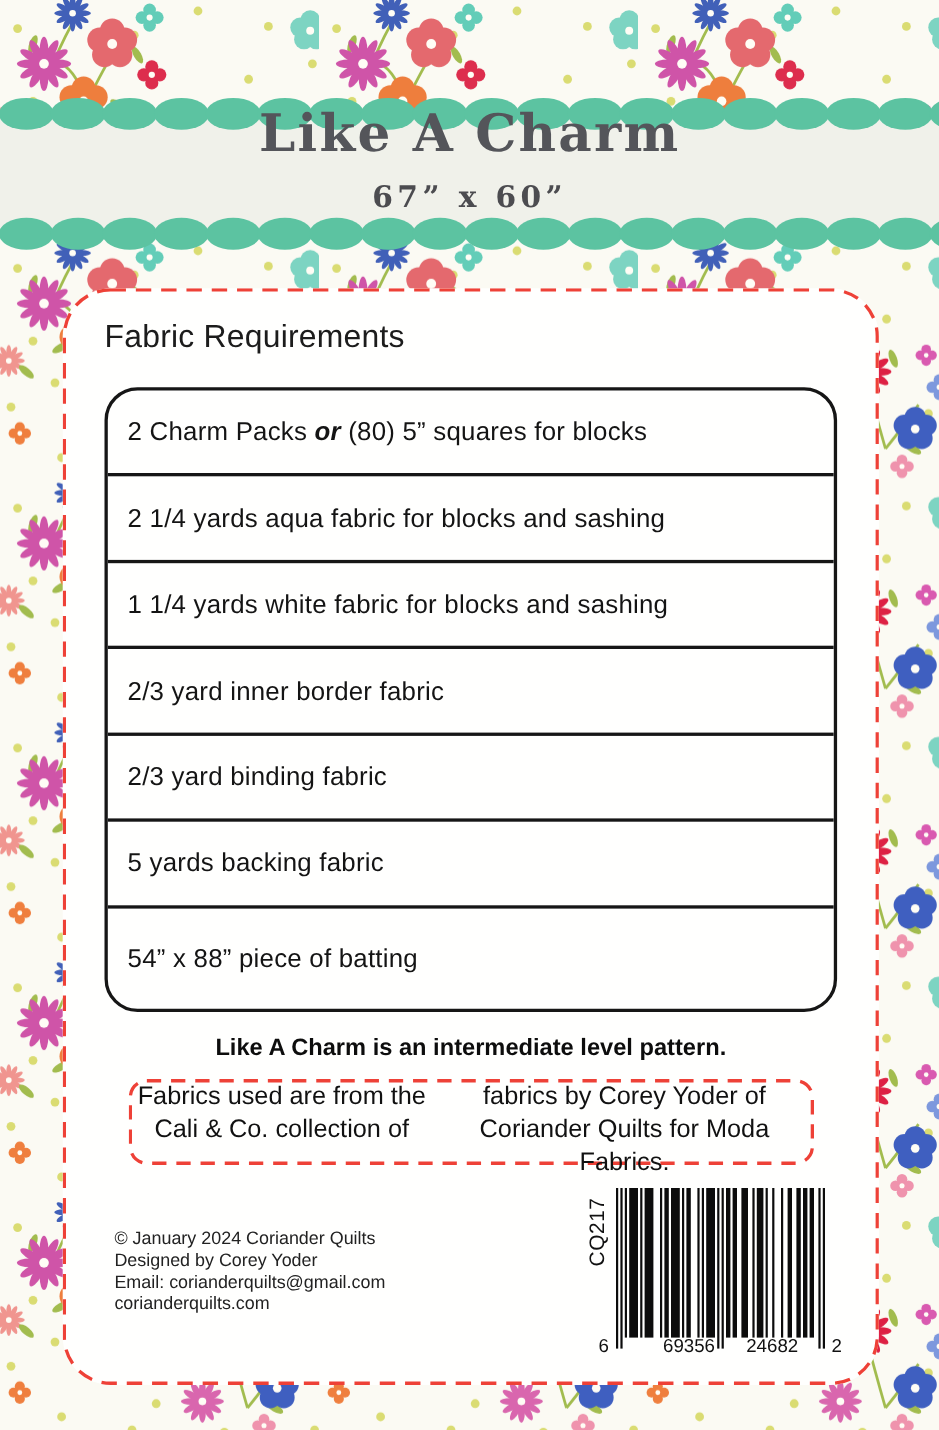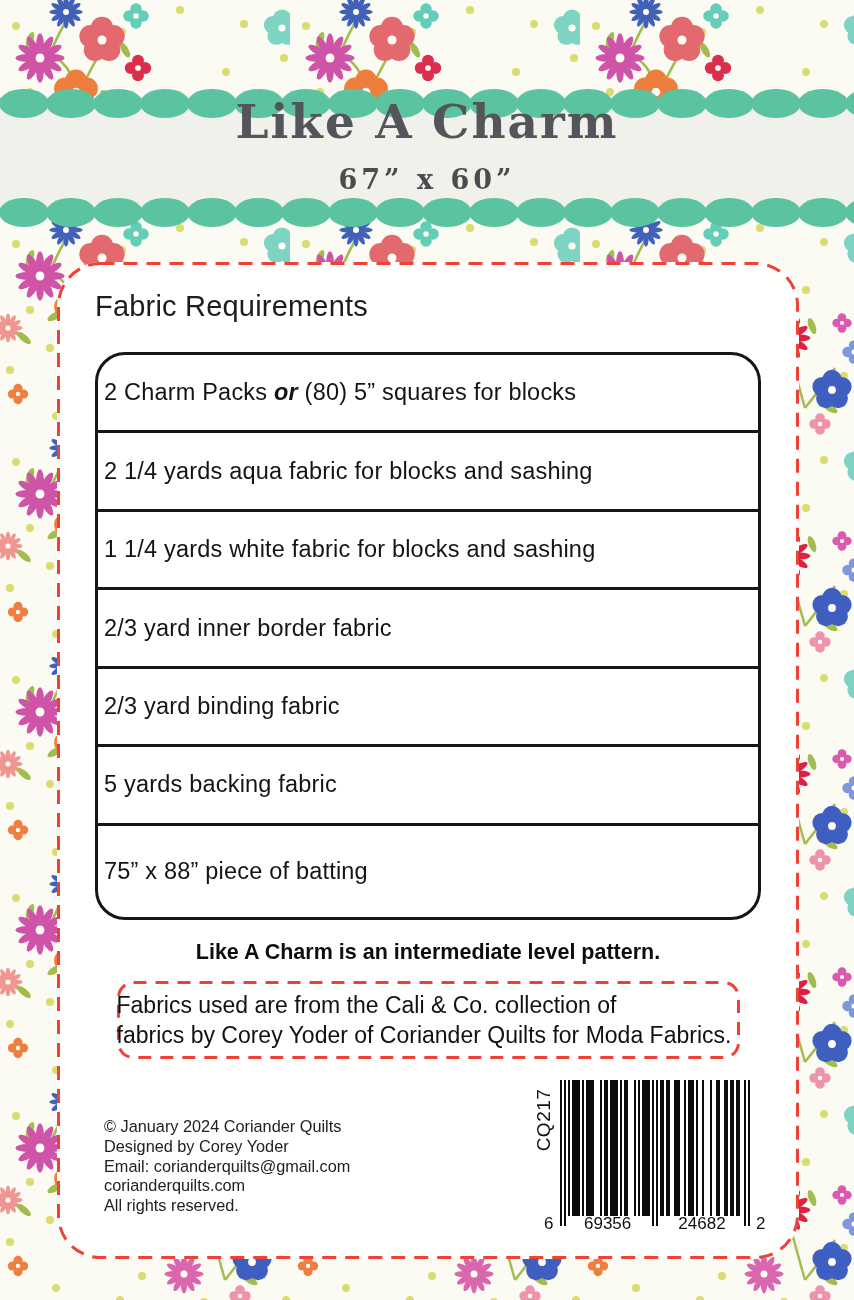--- a/index.html
+++ b/index.html
@@ -44,53 +44,53 @@
   .panel-dash{position:absolute;left:0;top:0;width:742px;height:997px;pointer-events:none;}
   .fr-heading{
     margin:0;font-size:29px;font-weight:400;line-height:36px;color:#1c1c1c;
     letter-spacing:0.2px;
   }
   .req-table{
     margin-top:28px;height:568px;box-sizing:border-box;
     border:3px solid #161616;border-radius:30px;
     display:flex;flex-direction:column;overflow:hidden;background:#fffffe;
   }
-  .req-row{flex:1 1 0;display:flex;align-items:center;padding-left:6px;}
+  .req-row{flex:1 1 0;display:flex;align-items:center;padding-left:18px;}
   .req-row + .req-row{border-top:3px solid #161616;}
   .req-row:nth-child(7),.req-row:nth-child(8){flex:1.21 1 0;}
   .req-text{font-size:23.5px;color:#141414;letter-spacing:0.2px;}
   .em-or{font-weight:700;font-style:italic;}
 
   .level-note{
     margin-top:20px;text-align:center;font-weight:700;font-size:21.5px;color:#0d0d0d;
   }
   .fabrics-box{
     position:relative;margin:16px auto 0 auto;width:623px;height:78px;
-    display:flex;flex-direction:column;justify-content:center;
+    display:flex;flex-direction:row;justify-content:center;text-align:center;
   }
   .fabrics-box svg{position:absolute;left:0;top:0;width:623px;height:78px;}
   .fabrics-line{font-size:23px;line-height:30px;color:#111;position:relative;}
 
   .colophon{position:absolute;left:47px;top:855px;}
   .colo-line{font-size:16.3px;line-height:19.8px;color:#222;}
 
   
   .barcode{position:absolute;left:503px;top:818px;width:210px;height:170px;background:transparent;}
   .barcode-sku{
     position:absolute;left:-56px;top:30px;width:80px;height:20px;line-height:20px;
     text-align:center;font-size:19px;color:#111;letter-spacing:0.5px;
     transform:rotate(-90deg);
   }
   .bars{position:absolute;left:0;top:0;width:190px;height:147px;}
   .bar{position:absolute;top:0;background:#0c0c0c;height:136px;}
   .bar.tall{height:146px;}
   .digits{position:absolute;top:132px;left:0;width:190px;height:22px;font-size:17px;color:#111;}
   .digits span{position:absolute;background:transparent;}
   .d-lead{left:-16px;top:2px;}
-  .d-left{left:24px;top:2px;width:84px;text-align:left;background:#fff0;}
+  .d-left{left:6px;top:2px;width:84px;text-align:right;background:#fff0;}
   .d-right{left:100px;top:2px;width:84px;text-align:center;}
   .d-trail{left:196px;top:2px;}
 </style>
 </head>
 <body>
 
 <div class="page">
 
   <svg class="floral-bg" width="854" height="1300" viewBox="0 0 854 1300" xmlns="http://www.w3.org/2000/svg">
     <defs>
@@ -263,40 +263,39 @@
         <div class="req-row">
           <span class="req-text"><span>2/3 yard inner border fabric</span></span>
         </div>
         <div class="req-row">
           <span class="req-text"><span>2/3 yard binding fabric</span></span>
         </div>
         <div class="req-row">
           <span class="req-text"><span>5 yards backing fabric</span></span>
         </div>
         <div class="req-row">
-          <span class="req-text"><span>75” x 88” piece of batting</span></span>
+          <span class="req-text"><span>54” x 88” piece of batting</span></span>
         </div>
       </div>
 
     <div class="level-note">Like A Charm is an intermediate level pattern.</div>
 
     <div class="fabrics-box">
       <svg viewBox="0 0 623 78" xmlns="http://www.w3.org/2000/svg">
         <rect x="1.5" y="1.5" width="620" height="75" rx="15" fill="none" stroke="#ee4137" stroke-width="3" stroke-dasharray="13 9"></rect>
       </svg>
       <div class="fabrics-line">Fabrics used are from the Cali &amp; Co. collection of</div>
       <div class="fabrics-line">fabrics by Corey Yoder of Coriander Quilts for Moda Fabrics.</div>
     </div>
 
     <div class="colophon">
         <div class="colo-line">© January 2024 Coriander Quilts</div>
         <div class="colo-line">Designed by Corey Yoder</div>
         <div class="colo-line">Email: corianderquilts@gmail.com</div>
         <div class="colo-line">corianderquilts.com</div>
-        <div class="colo-line">All rights reserved.</div>
       </div>
 
     <div class="barcode">
       <div class="barcode-sku">CQ217</div>
       <div class="bars">
           <div class="bar tall" style="left: 0px; width: 2px;"></div>
           <div class="bar tall" style="left: 4px; width: 2px;"></div>
           <div class="bar" style="left: 8px; width: 2px;"></div>
           <div class="bar" style="left: 12px; width: 8px;"></div>
           <div class="bar" style="left: 22px; width: 2px;"></div>

